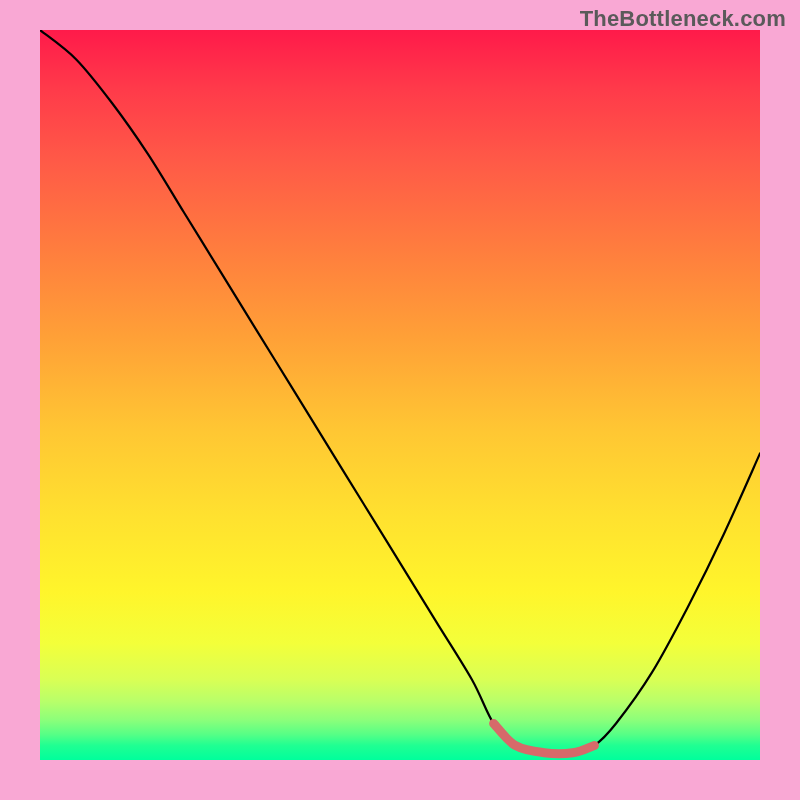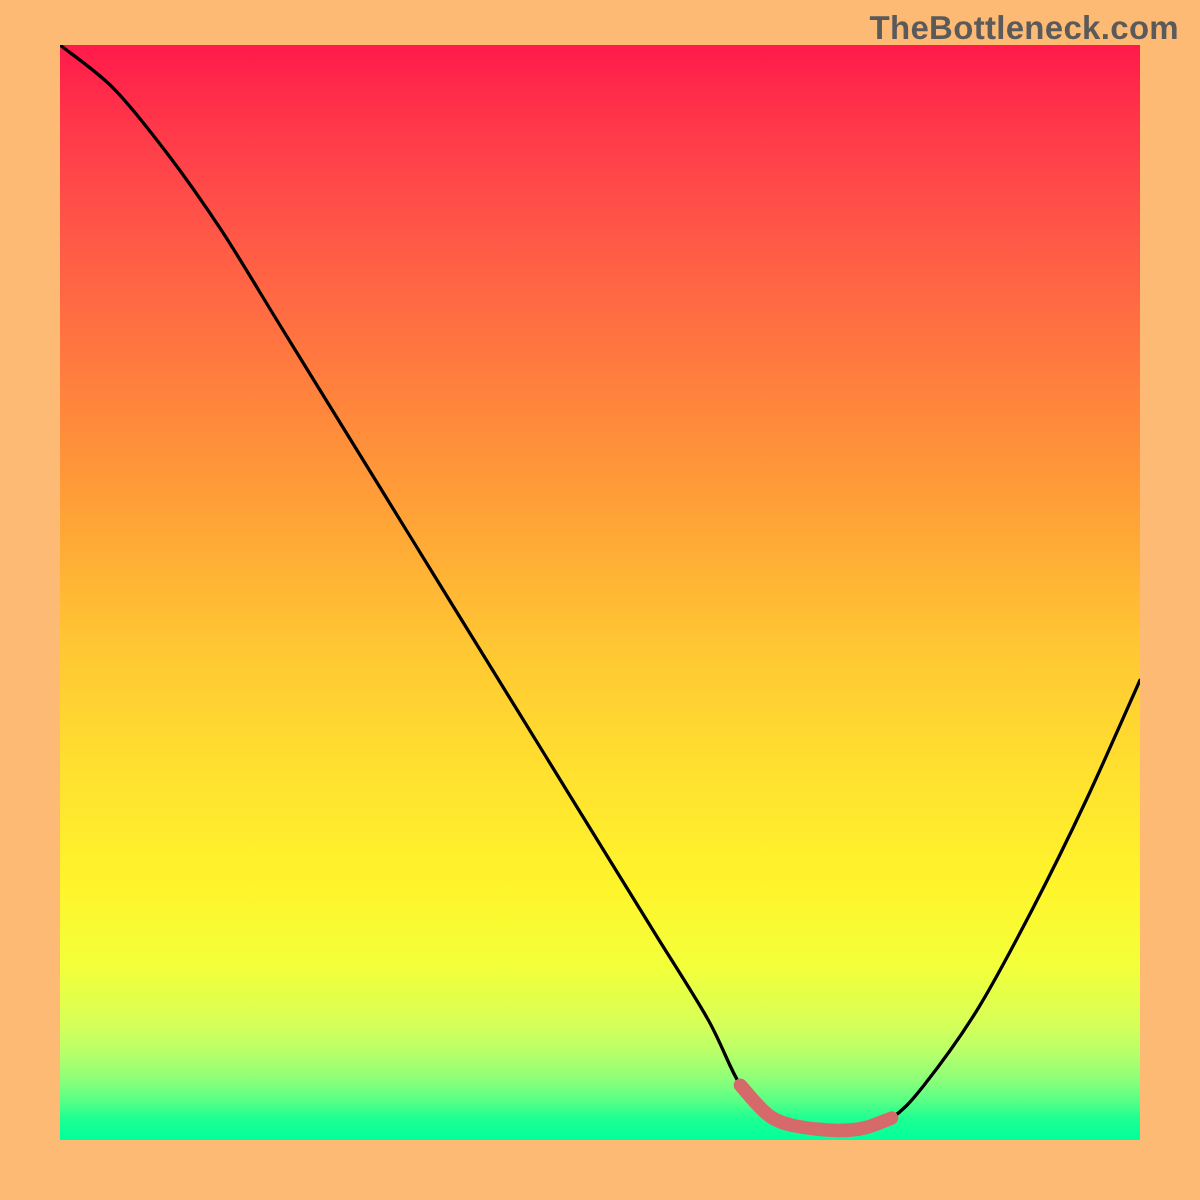--- a/index.html
+++ b/index.html
@@ -8,21 +8,21 @@
     width: 800px;
     height: 800px;
     background: #000;
     overflow: hidden;
     font-family: Arial, Helvetica, sans-serif;
   }
   .frame {
     position: relative;
     width: 800px;
     height: 800px;
-    background: #fdba74;
+    background: #f9a8d4;
   }
   .watermark {
     position: absolute;
     top: 6px;
     right: 14px;
     color: #5a5a5a;
     font-size: 22px;
     font-weight: 600;
     letter-spacing: 0.2px;
     z-index: 5;

